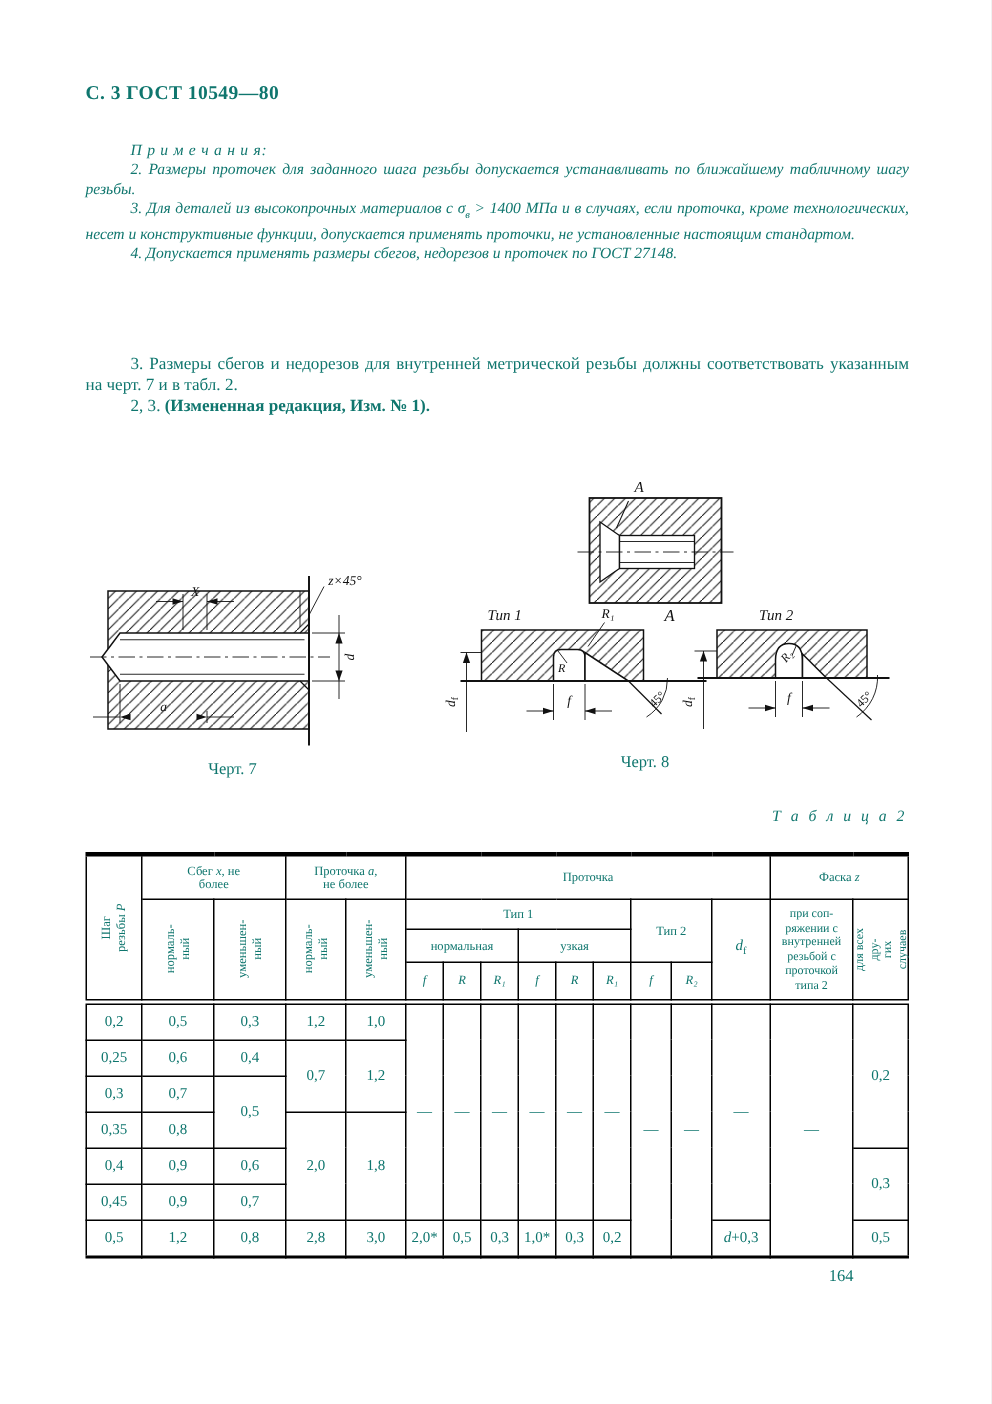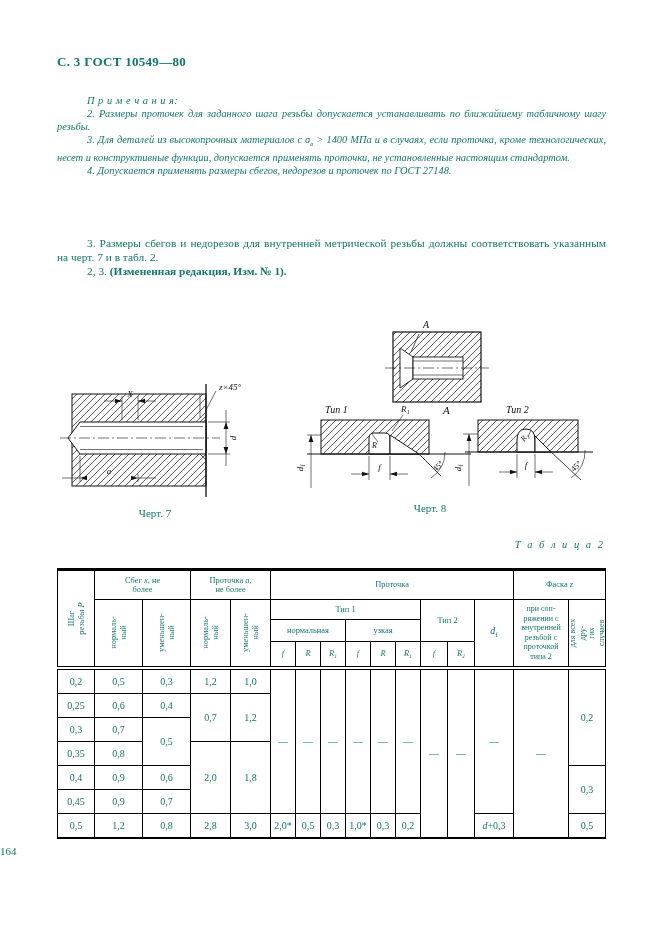--- a/index.html
+++ b/index.html
@@ -25,21 +25,21 @@
   .gtable th{font-weight:normal;font-size:8.4px;line-height:9.5px;}
   .gtable td{font-size:10px;height:23px;}
   .pre{white-space:pre-line;}
   .rwrap{display:flex;align-items:center;justify-content:center;}
   .h-all{height:94px;}
   .h-sub{height:64px;}
   .rtext{display:inline-block;transform:rotate(-90deg);white-space:pre-line;
          text-align:center;line-height:9.5px;}
   .hvar{font-style:italic;}
   .fvar{font-style:italic;font-size:10px;}
-  .pageno{left:0;top:845px;width:569px;text-align:left;font-size:11px;}
+  .pageno{left:0;top:845px;width:569px;text-align:right;font-size:11px;}
   svg{display:block;}
   svg text{font-family:"Liberation Serif",serif;fill:#111;}
 </style>
 </head>
 <body>
 
 <div class="page">
 
   <div class="abs doc-header">С. 3 ГОСТ 10549—80</div>
 

